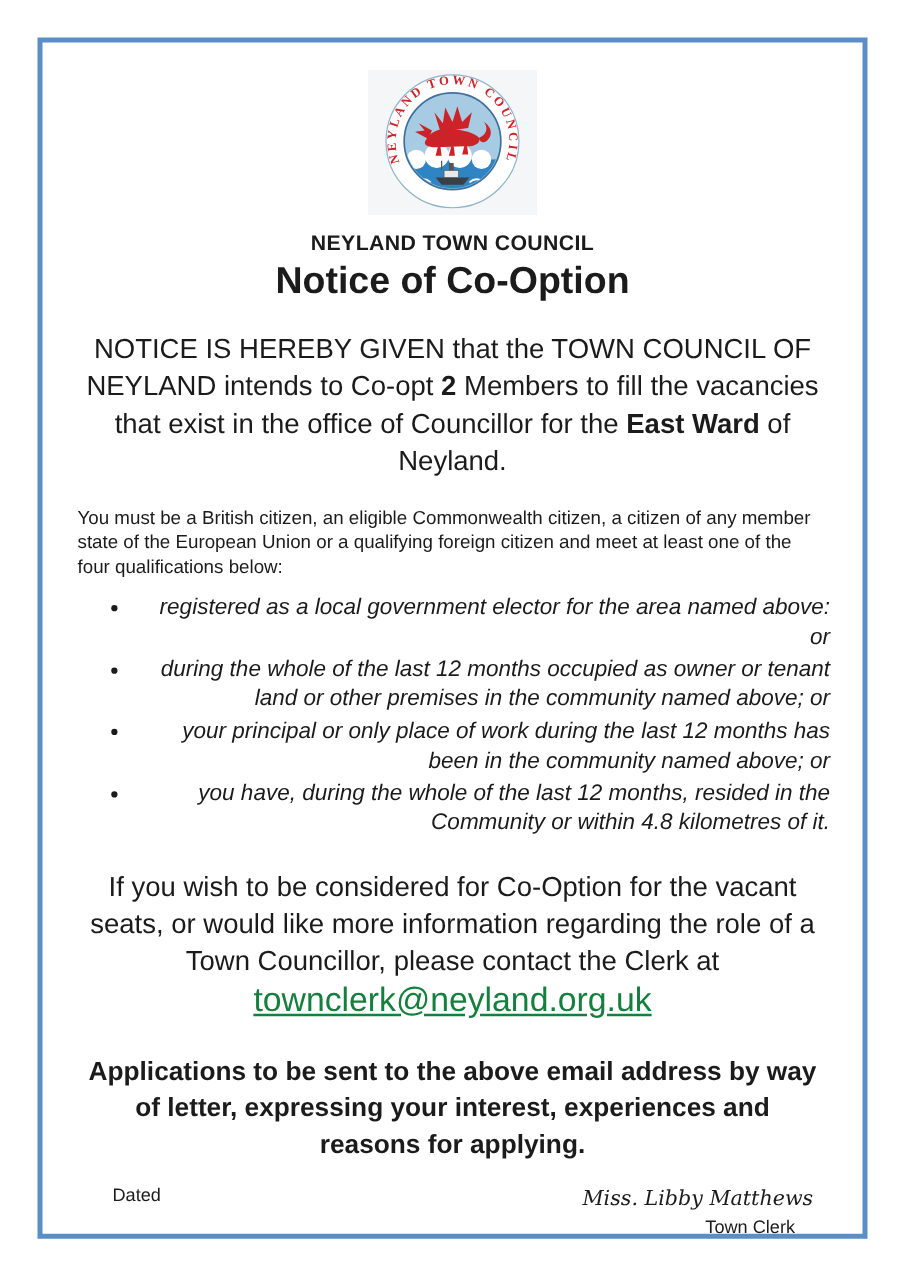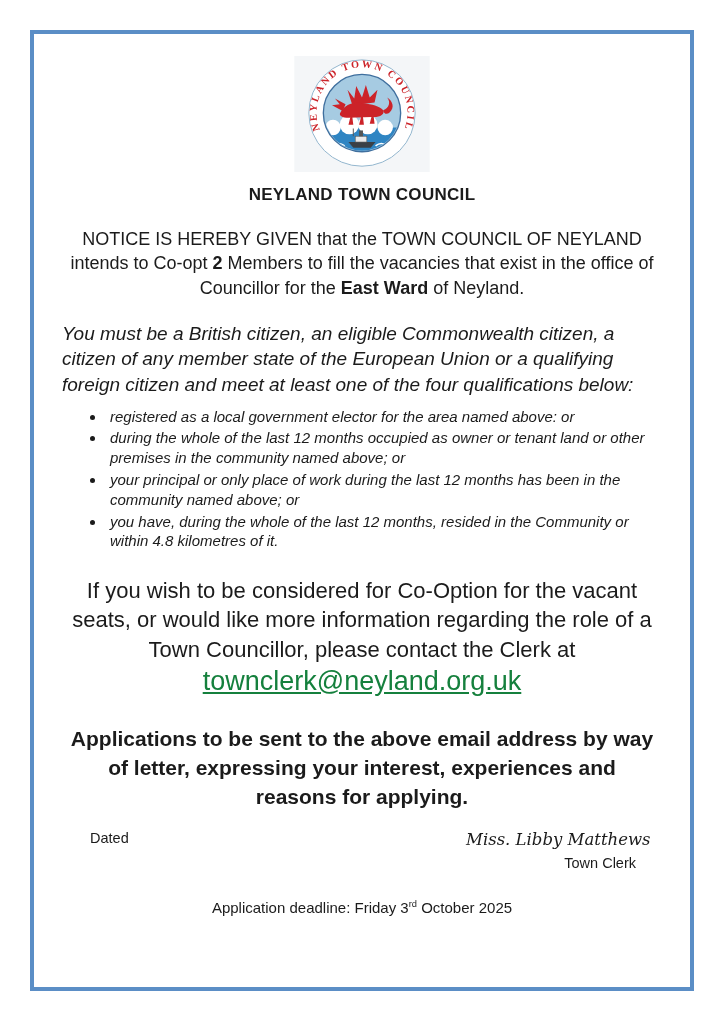--- a/index.html
+++ b/index.html
@@ -30,36 +30,35 @@
     font-weight: bold;
     letter-spacing: 0.3px;
   }
   .title {
     margin: 3px 0 0 0;
     font-size: 30px;
     font-weight: bold;
   }
   .notice-par {
     margin: 22px 4px 0 4px;
-    font-size: 18px;
+    font-size: 22px;
     line-height: 1.36;
   }
   .quals-intro {
     margin: 21px 2px 0 2px;
     text-align: left;
-    font-style: italic;
-    font-size: 19px;
+    font-size: 15px;
     line-height: 1.32;
   }
   .quals-list {
     margin: 10px 0 0 0;
     padding: 0 0 0 46px;
-    text-align: left;
+    text-align: right;
     font-style: italic;
-    font-size: 15px;
+    font-size: 18px;
     line-height: 1.32;
   }
   .quals-list li { margin-bottom: 2px; padding-left: 4px; }
   .contact-par {
     margin: 25px 0 0 0;
     font-size: 22px;
     line-height: 1.33;
   }
   .email-link {
     color: #15803d;
@@ -145,20 +144,21 @@
           <path d="M48,58 C52,50 62,47 72,49 C80,50 88,52 92,56 C94,60 88,64 80,63 L56,64 C50,64 45,62 48,58 Z"></path>
           <path d="M50,57 L39,51 L47,50 L42,44 L53,50 Z"></path>
           <path d="M92,56 C98,54 100,48 96,43 C101,46 105,53 98,59 C95,61 92,59 92,56 Z"></path>
           <path d="M58,63 l-2,8 l5,0 l-1,-8 Z M69,63 l-2,8 l5,0 l-1,-8 Z M80,62 l-2,8 l5,0 l-1,-8 Z"></path>
         </g>
       </g>
     </svg>
   </div>
 
   <div class="council-name">NEYLAND TOWN COUNCIL</div>
+  <h1 class="title">Notice of Co-Option</h1>
 
   <p class="notice-par"><span>NOTICE IS HEREBY GIVEN that the TOWN COUNCIL OF NEYLAND intends to Co-opt </span><b>2</b><span> Members to fill the vacancies that exist in the office of Councillor for the </span><b>East Ward</b><span> of Neyland.</span></p>
 
   <p class="quals-intro">You must be a British citizen, an eligible Commonwealth citizen, a citizen of any member state of the European Union or a qualifying foreign citizen and meet at least one of the four qualifications below:</p>
 
   <ul class="quals-list">
     <li>registered as a local government elector for the area named above: or</li>
     <li>during the whole of the last 12 months occupied as owner or tenant land or other premises in the community named above; or</li>
     <li>your principal or only place of work during the last 12 months has been in the community named above; or</li>
     <li>you have, during the whole of the last 12 months, resided in the Community or within 4.8 kilometres of it.</li>

